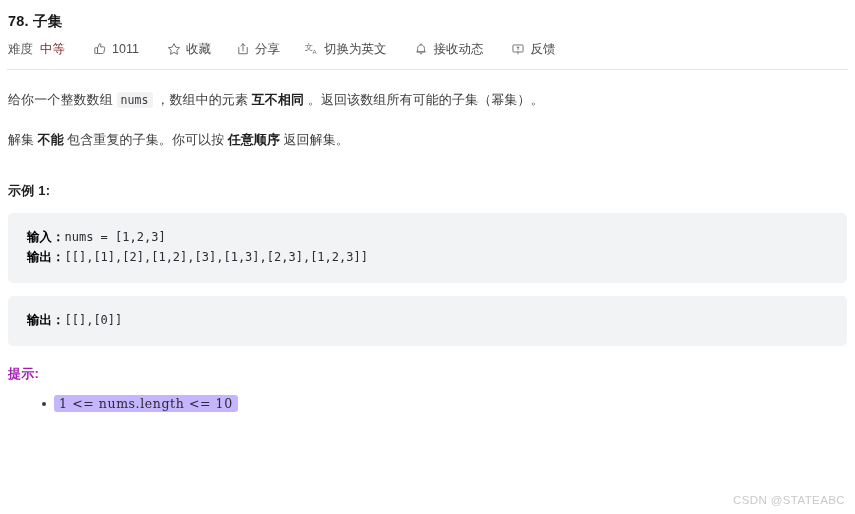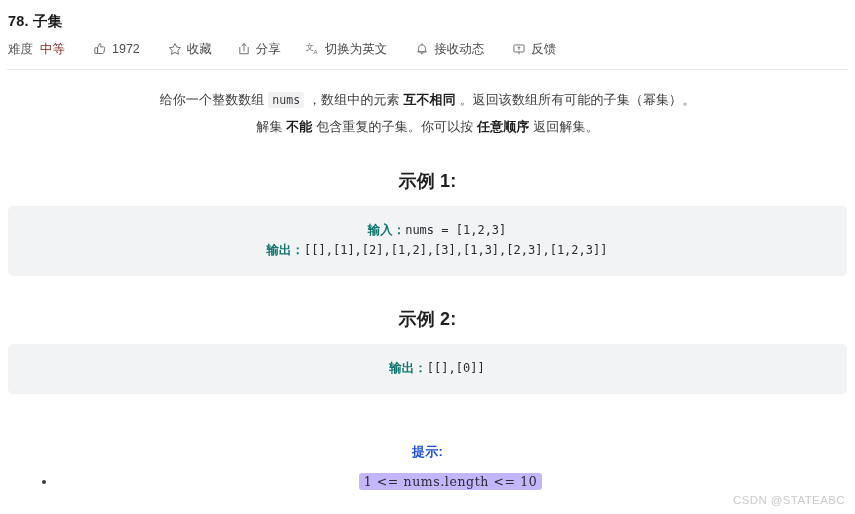--- a/index.html
+++ b/index.html
@@ -77,44 +77,44 @@
 
   .divider {
     height: 1px;
     background: #e6e6e6;
     margin-top: 6px;
     margin-left: 0px;
     margin-right: 0px;
   }
 
   
-  .content { padding: 0 1px; text-align: center; }
+  .content { padding: 0 1px; }
 
   .para {
     font-size: 13px;
     line-height: 22px;
     color: #3c3c3c;
     margin-top: 19px;
     letter-spacing: .1px;
   }
-  .para.second { margin-top: 5px; }
+  .para.second { margin-top: 18px; font-family: Liberation Serif, serif; }
   .para b { font-weight: bold; color: #1f1f1f; }
 
   code.inline {
     font-family: "DejaVu Sans Mono", "Liberation Mono", monospace;
     font-size: 11.5px;
     background: #f2f2f4;
     border-radius: 3px;
     padding: 1px 4px;
     color: #3c3c3c;
   }
 
   
   .example-title {
-    font-size: 18px;
+    font-size: 13px;
     font-weight: bold;
     color: #1f1f1f;
     margin-top: 31px;
     letter-spacing: .2px;
   }
 
   .code-block {
     background: #f2f3f5;
     border-radius: 5px;
     margin-top: 13px;
@@ -124,30 +124,30 @@
     font-family: "DejaVu Sans Mono", "Liberation Mono", monospace;
     font-size: 12px;
     line-height: 20px;
     color: #2b2b33;
     padding-left: 19px;
     white-space: pre;
   }
   .code-line .lbl {
     font-family: "Liberation Sans", "DejaVu Sans", sans-serif;
     font-weight: bold;
-    color: #0f766e;
+    color: #000000;
     font-size: 12.5px;
   }
 
   
   .hints-title {
     font-size: 13px;
     font-weight: bold;
-    color: #1d4ed8;
-    margin-top: 49px;
+    color: #a21caf;
+    margin-top: 19px;
     letter-spacing: .2px;
   }
   .hints {
     list-style: none;
     margin: 11px 0 0 0;
     padding: 0;
   }
   .hints li {
     position: relative;
     padding-left: 46px;
@@ -203,21 +203,21 @@
 
     <span class="gap-lg"></span>
 
     <div class="tool-item">
       <span class="ico">
         <svg viewBox="0 0 16 16" fill="none" stroke="#6b6b6b" stroke-width="1.1">
           <path d="M5.2 6.6 L7.3 2.2 C7.5 1.7 8.1 1.6 8.5 1.9 C8.9 2.2 9.1 2.7 9.0 3.2 L8.6 5.6 L12.2 5.6 C13.0 5.6 13.6 6.3 13.4 7.1 L12.4 12.0 C12.3 12.7 11.7 13.2 11.0 13.2 L5.2 13.2 Z"></path>
           <rect x="2.1" y="6.6" width="3.1" height="6.6" rx="0.5"></rect>
         </svg>
       </span>
-      <span>1972</span>
+      <span>1011</span>
     </div>
 
     <span class="gap-lg"></span>
 
     <div class="tool-item">
       <span class="ico">
         <svg viewBox="0 0 16 16" fill="none" stroke="#6b6b6b" stroke-width="1.1" stroke-linejoin="round">
           <path d="M8 1.8 L10.0 5.9 L14.4 6.5 L11.2 9.6 L12.0 14.0 L8 11.9 L4.0 14.0 L4.8 9.6 L1.6 6.5 L6.0 5.9 Z"></path>
         </svg>
       </span>
@@ -285,21 +285,20 @@
     <div class="para"><span>给你一个整数数组 </span><code class="inline">nums</code><span> ，数组中的元素 </span><b>互不相同</b><span> 。返回该数组所有可能的子集（幂集）。</span></div>
 
     <div class="para second"><span>解集 </span><b>不能</b><span> 包含重复的子集。你可以按 </span><b>任意顺序</b><span> 返回解集。</span></div>
 
     <div class="example-title">示例 1:</div>
     <div class="code-block">
       <div class="code-line"><span class="lbl">输入：</span><span>nums = [1,2,3]</span></div>
       <div class="code-line"><span class="lbl">输出：</span><span>[[],[1],[2],[1,2],[3],[1,3],[2,3],[1,2,3]]</span></div>
     </div>
 
-    <div class="example-title">示例 2:</div>
     <div class="code-block">
       <div class="code-line"><span class="lbl">输出：</span><span>[[],[0]]</span></div>
     </div>
 
     <div class="hints-title">提示:</div>
     <ul class="hints">
       <li><span class="math">1 &lt;= nums.length &lt;= 10</span></li>
 
     </ul>
 

